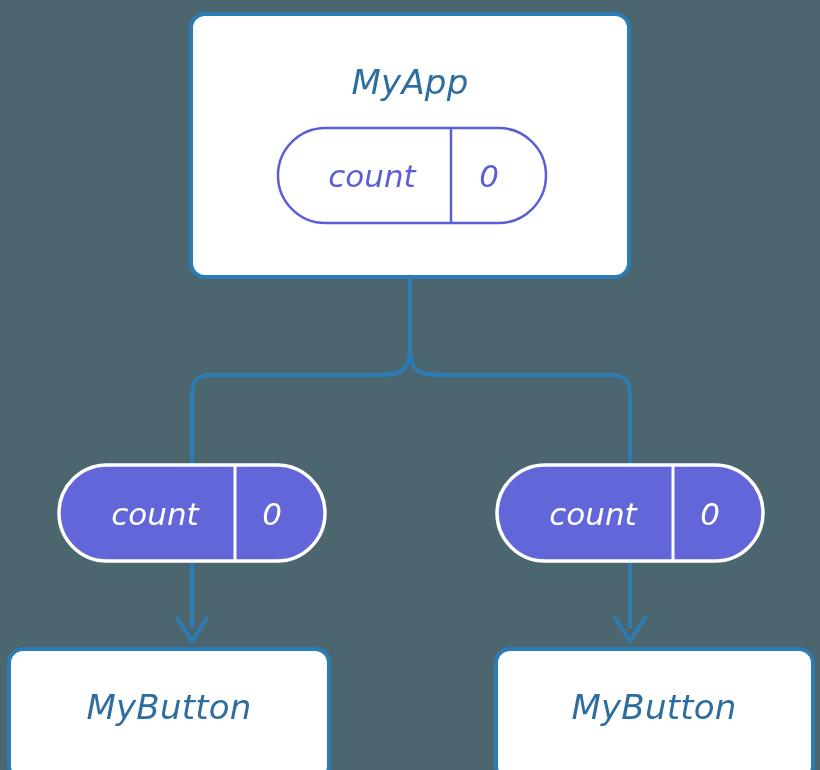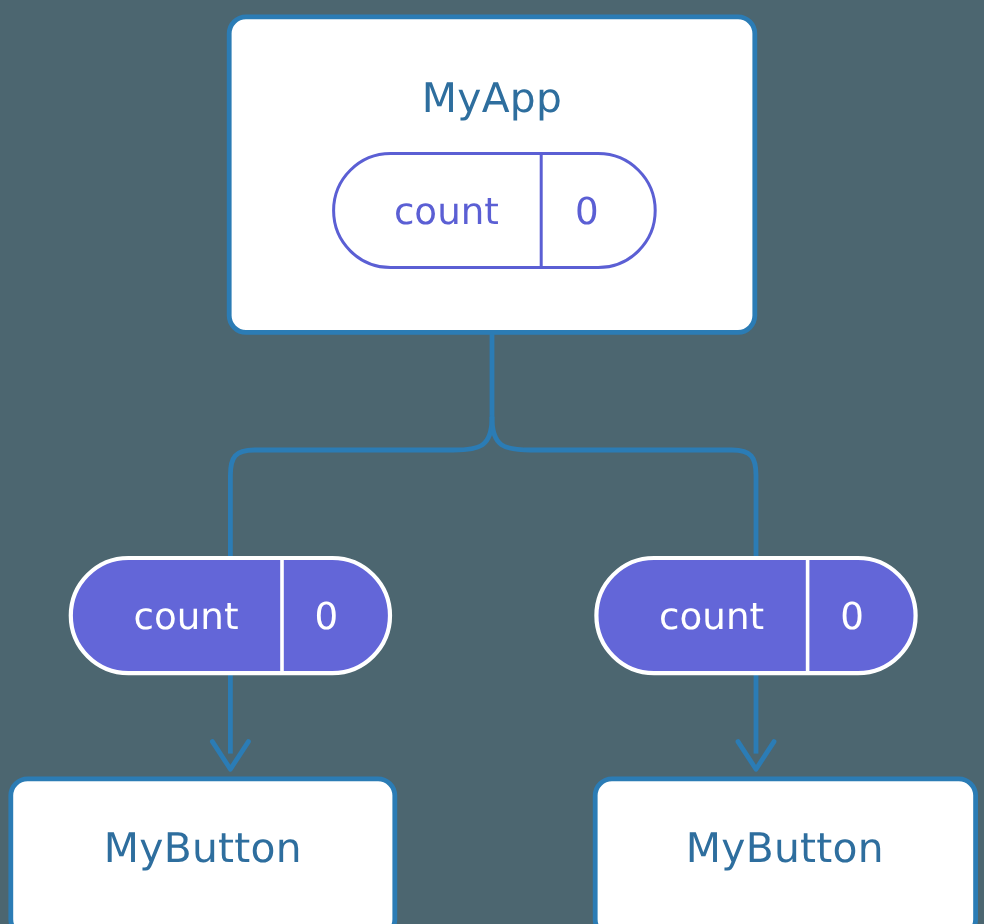--- a/index.html
+++ b/index.html
@@ -11,20 +11,21 @@
     width: 820px;
     height: 770px;
     overflow: hidden;
     font-family: "DejaVu Sans", "Liberation Sans", sans-serif;
   }
   #diagram-root {
     position: relative;
     width: 820px;
     height: 770px;
     background: #4c6670;
+    font-style: italic;
   }
   svg.diagram {
     position: absolute;
     top: 0;
     left: 0;
     width: 820px;
     height: 770px;
     display: block;
   }
   .node-text {

